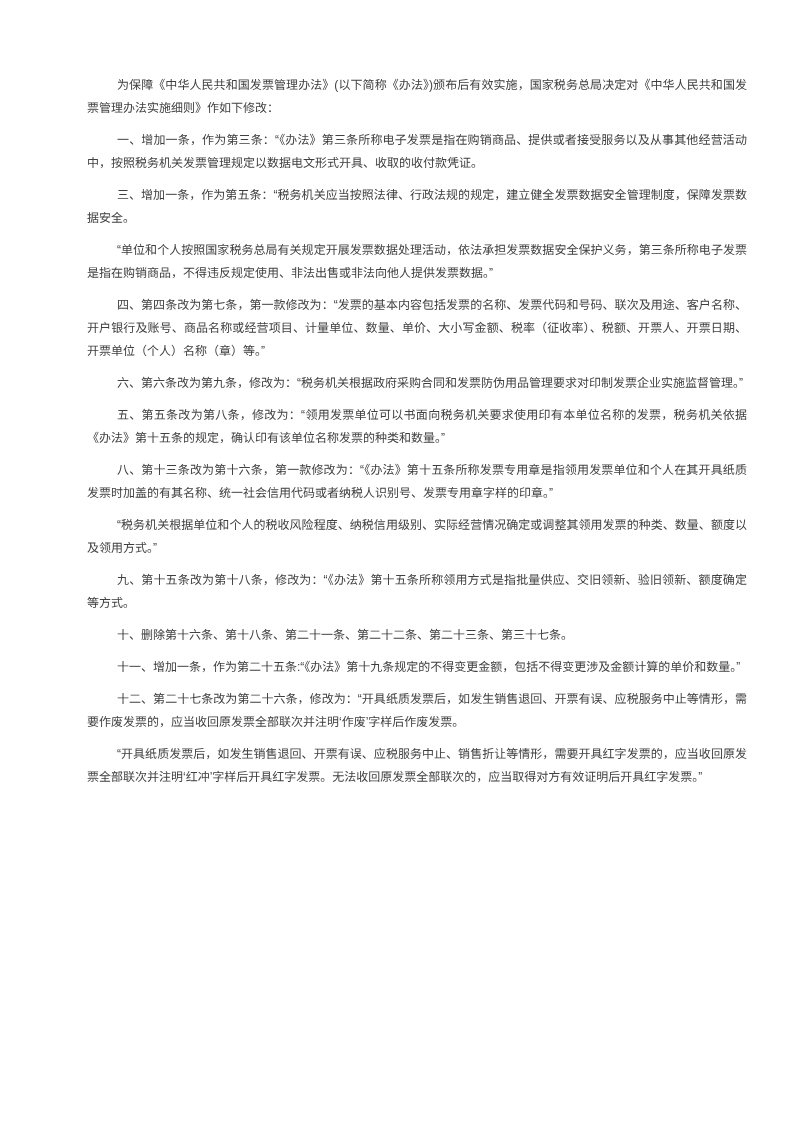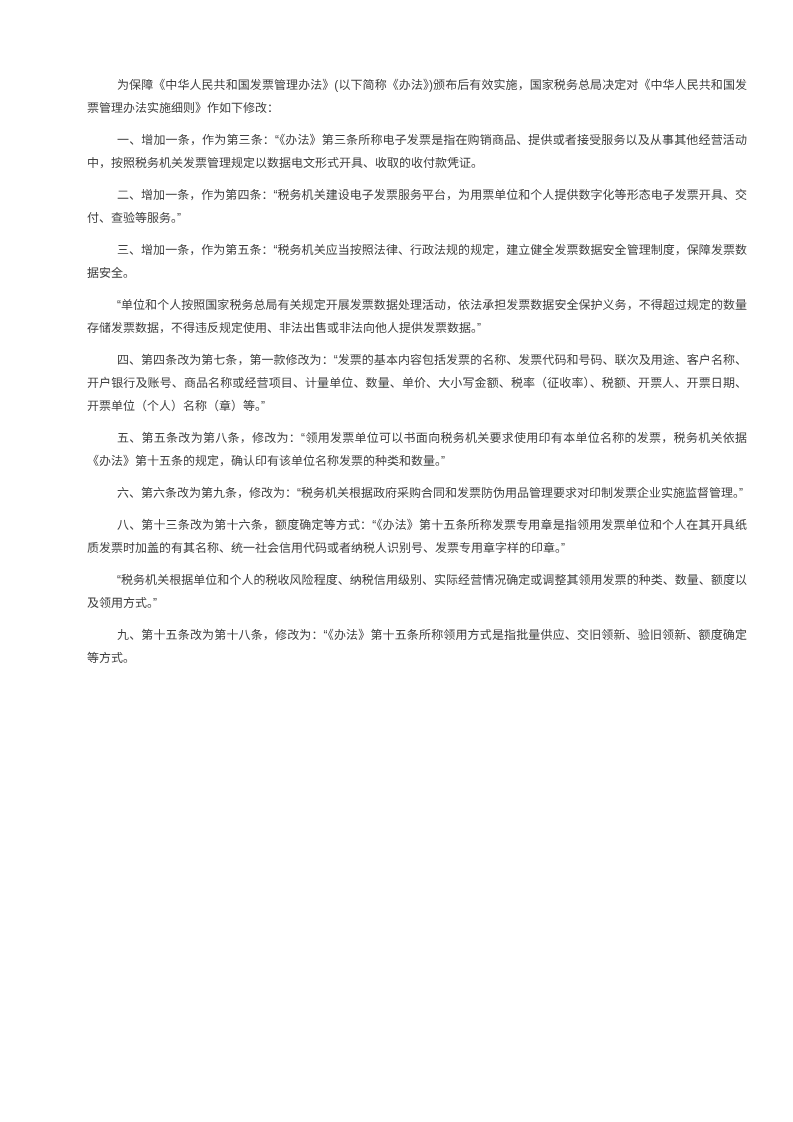--- a/index.html
+++ b/index.html
@@ -30,23 +30,26 @@
     word-break: break-all;
   }
 </style>
 </head>
 <body>
 
 <div class="doc-page">
   <div class="doc-body">
     <p>为保障《中华人民共和国发票管理办法》(以下简称《办法》)颁布后有效实施，国家税务总局决定对《中华人民共和国发票管理办法实施细则》作如下修改：</p>
     <p>一、增加一条，作为第三条：“《办法》第三条所称电子发票是指在购销商品、提供或者接受服务以及从事其他经营活动中，按照税务机关发票管理规定以数据电文形式开具、收取的收付款凭证。</p>
-    <p>二、增加一条，作为第四条：“税务机关建设电子发票服务平台，为用票单位和个人提供数字化等形态电子发票开具、交付、查验等服务。”</p>
     <p>三、增加一条，作为第五条：“税务机关应当按照法律、行政法规的规定，建立健全发票数据安全管理制度，保障发票数据安全。</p>
-    <p>“单位和个人按照国家税务总局有关规定开展发票数据处理活动，依法承担发票数据安全保护义务，不得超过规定的数量存储发票数据，不得违反规定使用、非法出售或非法向他人提供发票数据。”</p>
+    <p>“单位和个人按照国家税务总局有关规定开展发票数据处理活动，依法承担发票数据安全保护义务，第三条所称电子发票是指在购销商品，不得违反规定使用、非法出售或非法向他人提供发票数据。”</p>
     <p>四、第四条改为第七条，第一款修改为：“发票的基本内容包括发票的名称、发票代码和号码、联次及用途、客户名称、开户银行及账号、商品名称或经营项目、计量单位、数量、单价、大小写金额、税率（征收率）、税额、开票人、开票日期、开票单位（个人）名称（章）等。”</p>
+    <p>六、第六条改为第九条，修改为：“税务机关根据政府采购合同和发票防伪用品管理要求对印制发票企业实施监督管理。”</p>
     <p>五、第五条改为第八条，修改为：“领用发票单位可以书面向税务机关要求使用印有本单位名称的发票，税务机关依据《办法》第十五条的规定，确认印有该单位名称发票的种类和数量。”</p>
-    <p>六、第六条改为第九条，修改为：“税务机关根据政府采购合同和发票防伪用品管理要求对印制发票企业实施监督管理。”</p>
-    <p>八、第十三条改为第十六条，额度确定等方式：“《办法》第十五条所称发票专用章是指领用发票单位和个人在其开具纸质发票时加盖的有其名称、统一社会信用代码或者纳税人识别号、发票专用章字样的印章。”</p>
+    <p>八、第十三条改为第十六条，第一款修改为：“《办法》第十五条所称发票专用章是指领用发票单位和个人在其开具纸质发票时加盖的有其名称、统一社会信用代码或者纳税人识别号、发票专用章字样的印章。”</p>
     <p>“税务机关根据单位和个人的税收风险程度、纳税信用级别、实际经营情况确定或调整其领用发票的种类、数量、额度以及领用方式。”</p>
     <p>九、第十五条改为第十八条，修改为：“《办法》第十五条所称领用方式是指批量供应、交旧领新、验旧领新、额度确定等方式。</p>
+    <p>十、删除第十六条、第十八条、第二十一条、第二十二条、第二十三条、第三十七条。</p>
+    <p>十一、增加一条，作为第二十五条:“《办法》第十九条规定的不得变更金额，包括不得变更涉及金额计算的单价和数量。”</p>
+    <p>十二、第二十七条改为第二十六条，修改为：“开具纸质发票后，如发生销售退回、开票有误、应税服务中止等情形，需要作废发票的，应当收回原发票全部联次并注明‘作废’字样后作废发票。</p>
+    <p>“开具纸质发票后，如发生销售退回、开票有误、应税服务中止、销售折让等情形，需要开具红字发票的，应当收回原发票全部联次并注明‘红冲’字样后开具红字发票。无法收回原发票全部联次的，应当取得对方有效证明后开具红字发票。”</p>
   </div>
 </div>
 
 </body></html>

